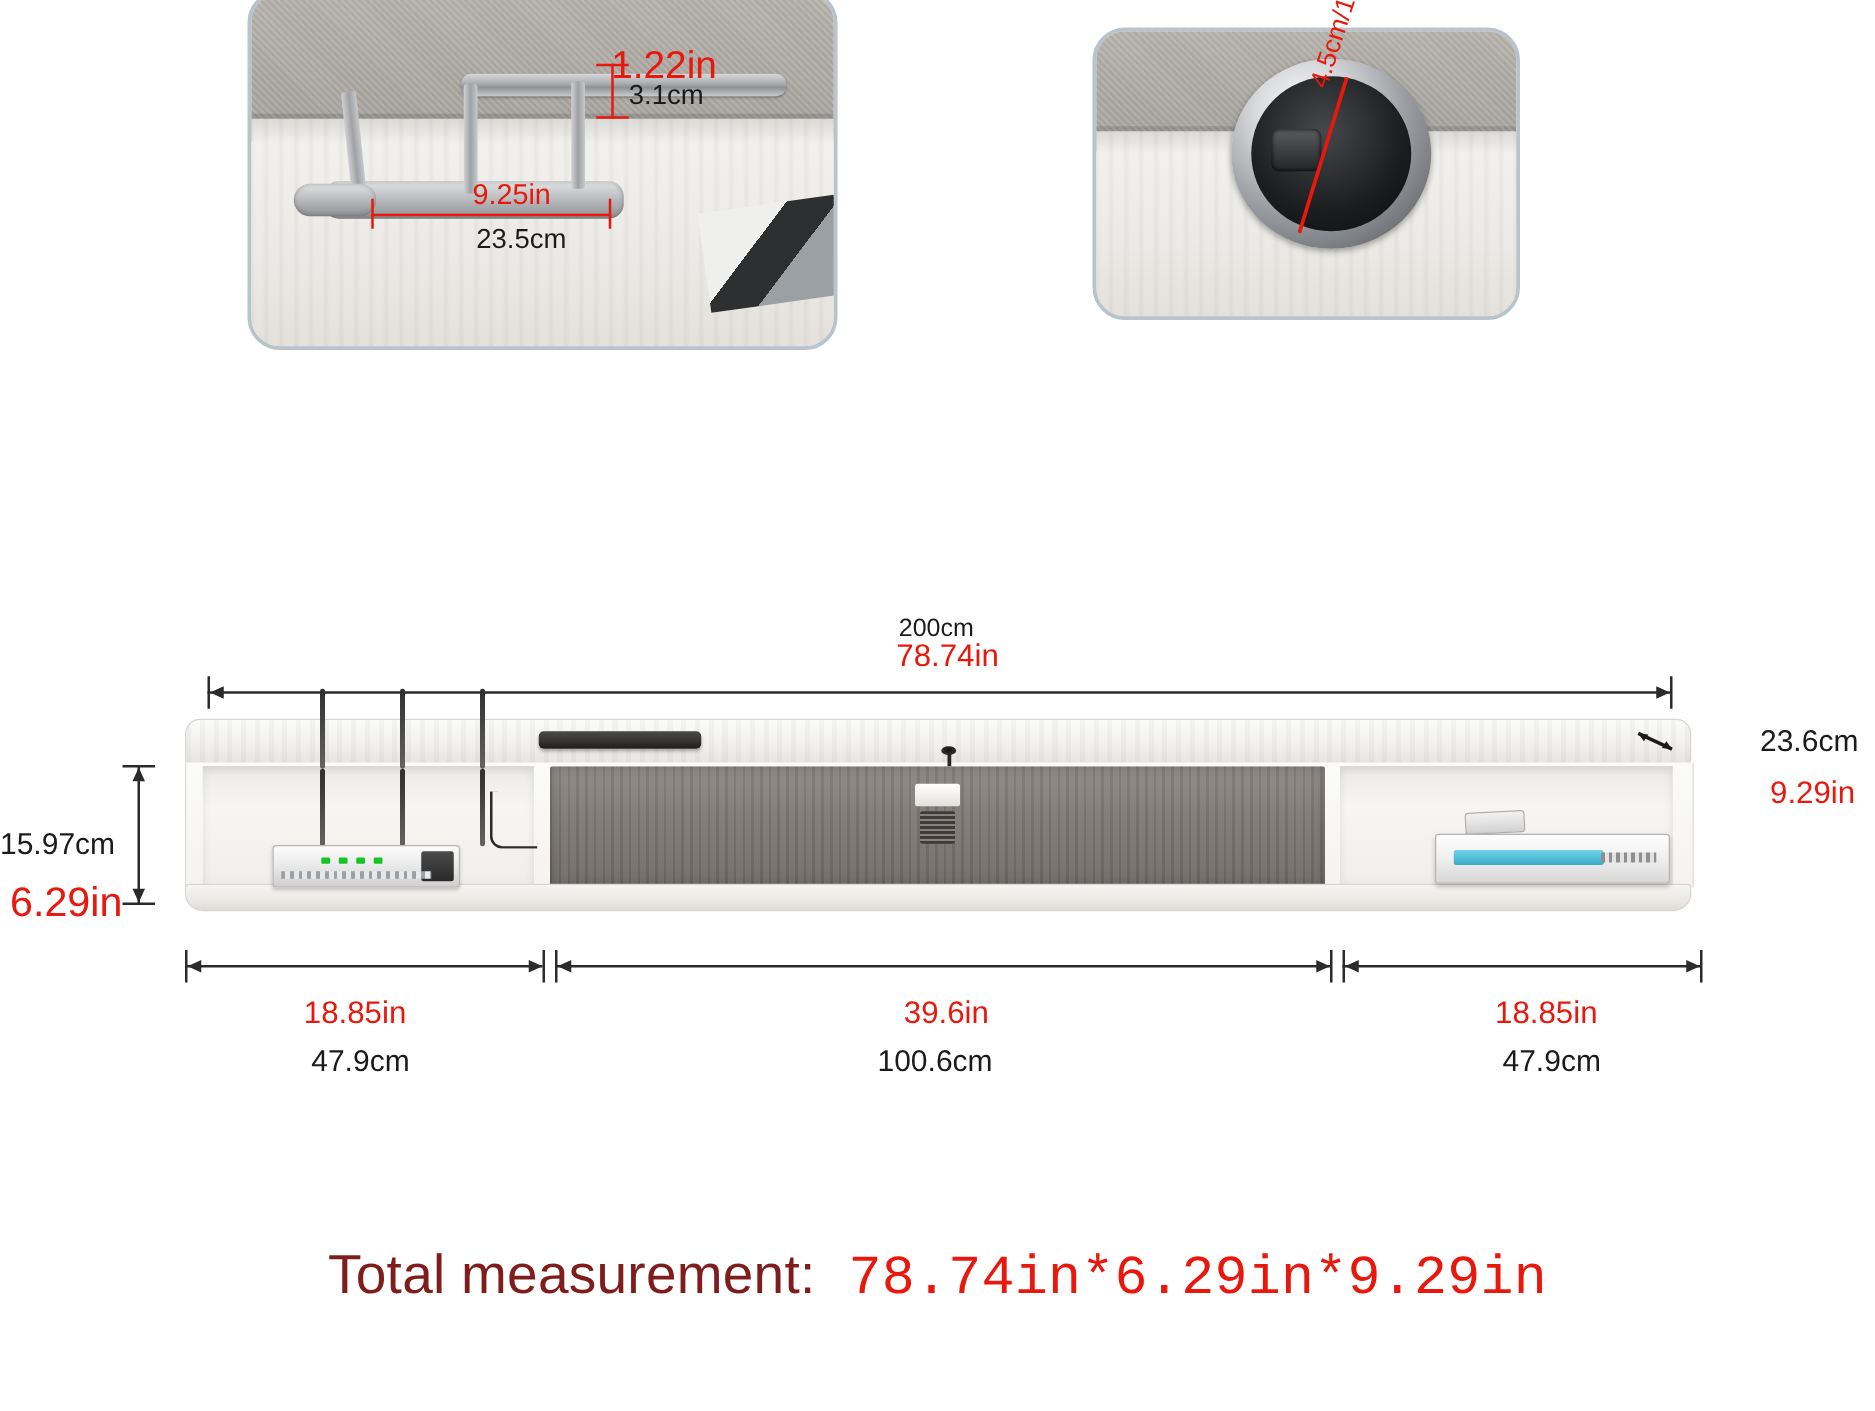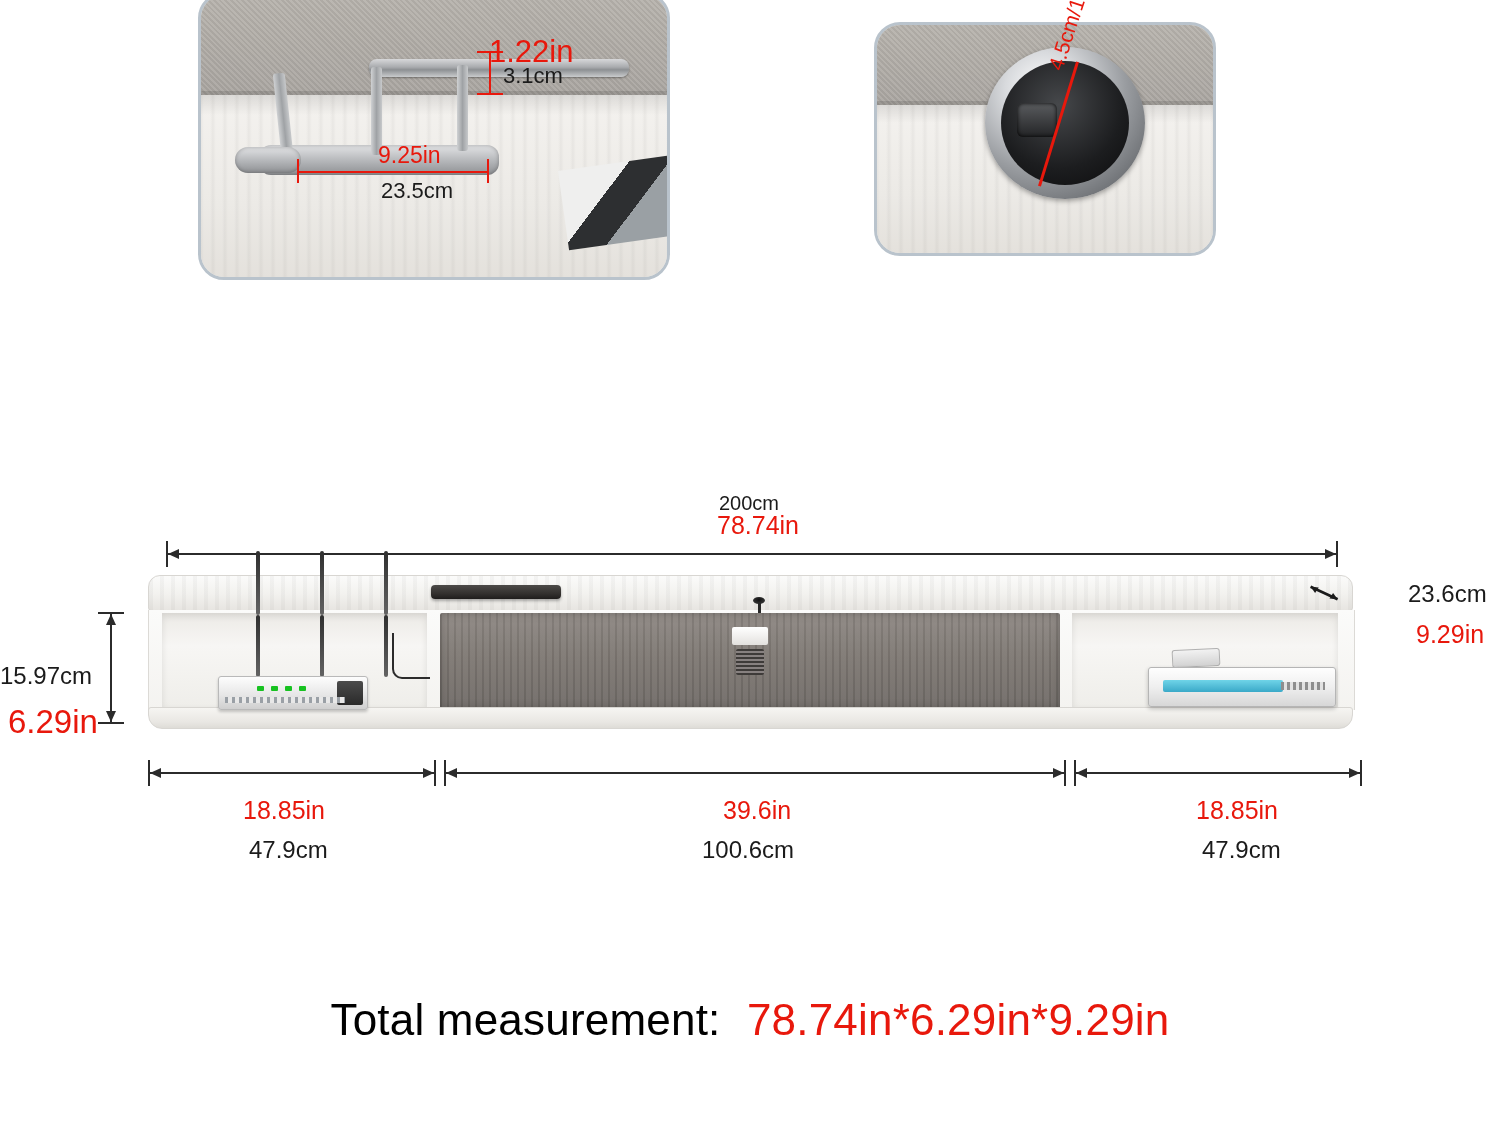--- a/index.html
+++ b/index.html
@@ -282,22 +282,22 @@
   }
   .total-line1 {
     top: 995px;
     font-size: 44px;
     letter-spacing: 0.2px;
   }
   .total-line2 {
     top: 1060px;
     font-size: 42px;
   }
-  .t-black { color: #000000; }
-  .t-red { color: #e8180c; }
+  .t-black { color: #7f1d1d; }
+  .t-red { color: #e8180c; font-family: Liberation Mono, monospace; }
 </style>
 </head>
 <body>
 
 <div class="stage">
 
   <div class="inset inset-a">
     <div class="fabric" style="height:118px;"></div>
     <div class="wood" style="top:100px;"></div>
 

